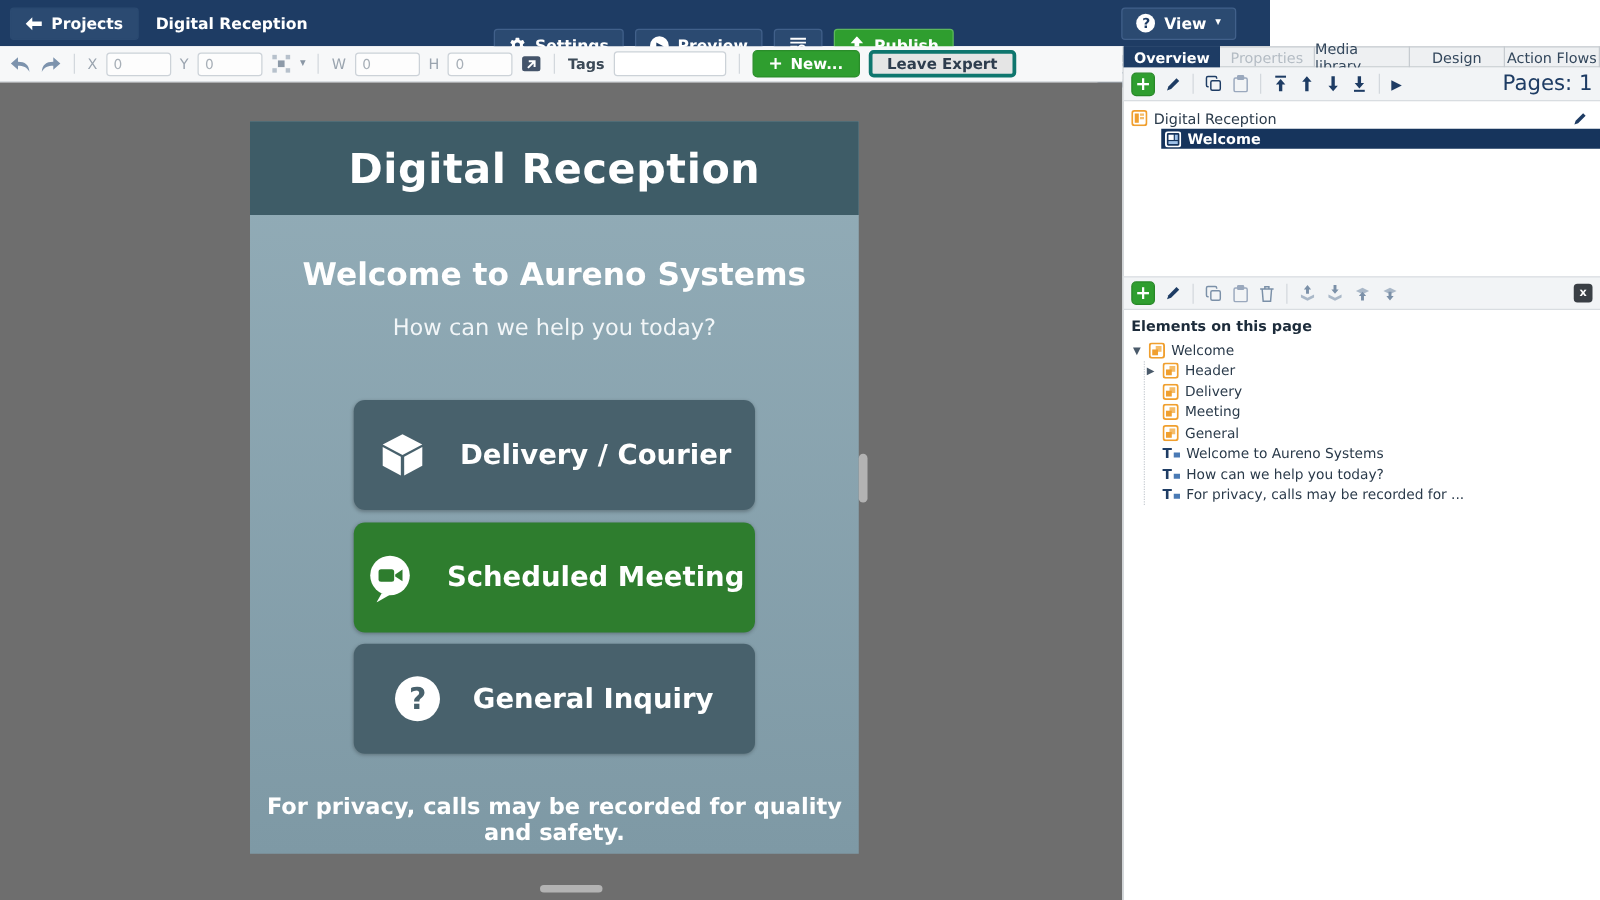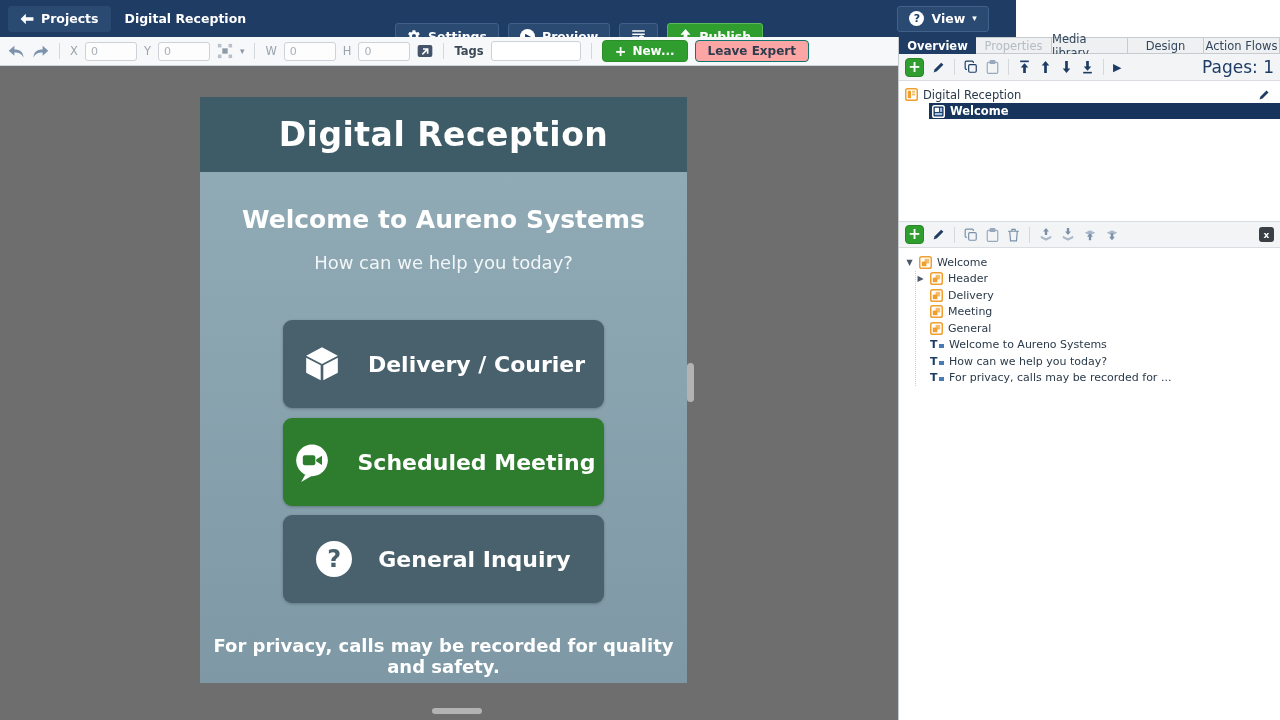--- a/index.html
+++ b/index.html
@@ -34,21 +34,21 @@
   .fld-label { color:#9aa4af; font-size:11.5px; }
   .num-input { width:52px; height:19px; border:1px solid #ccd2d8; border-radius:3px;
     background:#fdfdfd; font-size:11px; padding:0 5px; color:#555;
     font-family:"DejaVu Sans",sans-serif; }
   .num-input::placeholder { color:#a8b0b8; }
   .tags-input { width:90px; height:20px; border:1px solid #ccd2d8; border-radius:3px;
     background:#fff; font-size:11px; padding:0 5px; }
   .green-btn { height:22px; background:#2f9e2f; border:1px solid #2a8d2a;
     border-radius:4px; color:#fff; font-weight:bold; font-size:12px;
     display:inline-flex; align-items:center; gap:6px; padding:0 12px; cursor:pointer; }
-  .white-btn { height:22px; background:#fca5a5; border:1px solid #0f766e;
+  .white-btn { height:22px; background:#e5e5e5; border:3px solid #0f766e;
     border-radius:4px; color:#2e3d4e; font-weight:bold; font-size:12px;
     display:inline-flex; align-items:center; padding:0 12px; cursor:pointer; }
 
   
   .canvas { position:absolute; left:0; top:66px; width:898px; height:654px;
     background:#6e6e6e; }
   .kiosk { position:absolute; left:200px; top:31px; width:487px; height:586px;
     background:linear-gradient(#93adb8,#7e99a5); }
   .kiosk-header { position:absolute; left:0; top:0; width:487px; height:75px;
     background:#3e5c67; display:flex; align-items:center; justify-content:center; }
@@ -424,20 +424,21 @@
         <svg width="14" height="13" viewBox="0 0 24 22">
             <path d="M3 8l9-4.5L21 8l-9 4.5z" fill="#aab8c8"></path>
             <path d="M12 21l5-6h-3V9h-4v6H7z" fill="#7b90a8"></path>
           </svg>
       </span>
     </span>
     <span class="x-badge">x</span>
   </div>
 
   <div class="elements-area">
+    <div class="elements-header">Elements on this page</div>
 
     <div class="erow">
       <span class="tree-caret">▼</span>
       <span class="icon">
         <svg width="13" height="13" viewBox="0 0 14 14">
             <rect x="0.8" y="0.8" width="12.4" height="12.4" rx="2" fill="#fff" stroke="#f09f2e" stroke-width="1.6"></rect>
             <rect x="6" y="3" width="5" height="5" fill="#f5bd6a"></rect>
             <rect x="3" y="6" width="5" height="5" fill="#f09f2e"></rect>
           </svg>
       </span>

